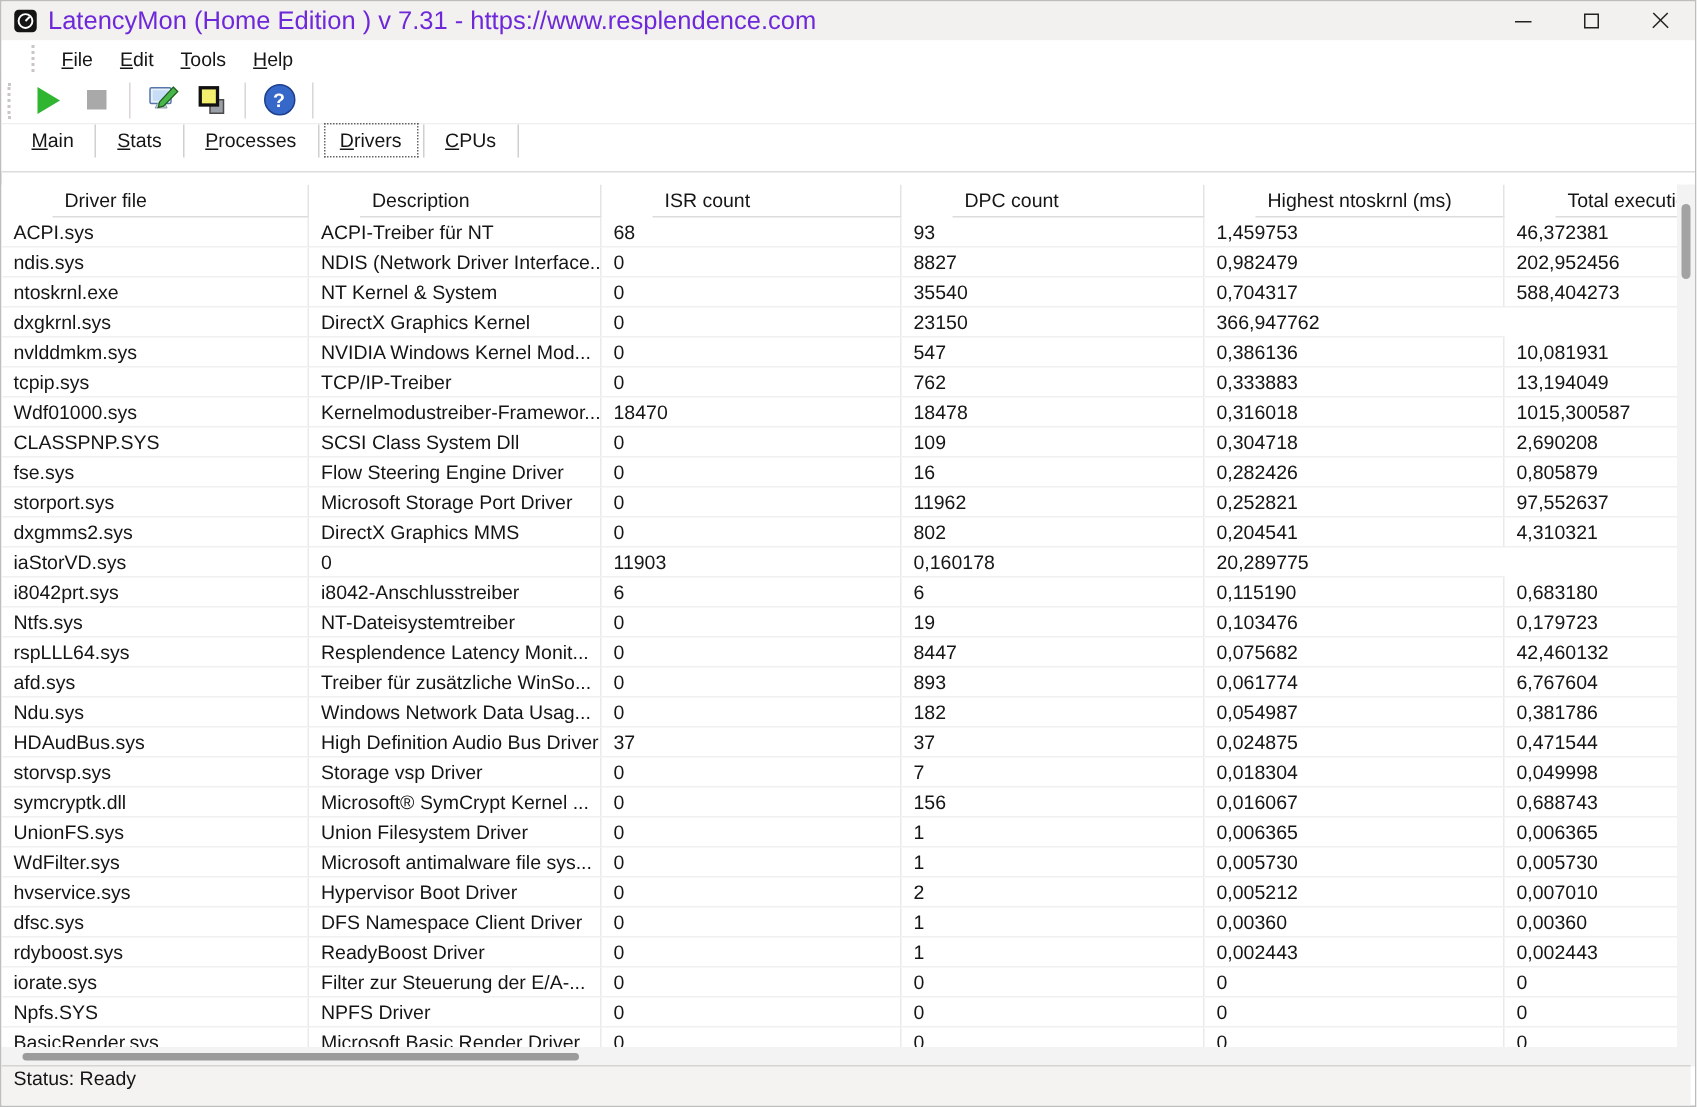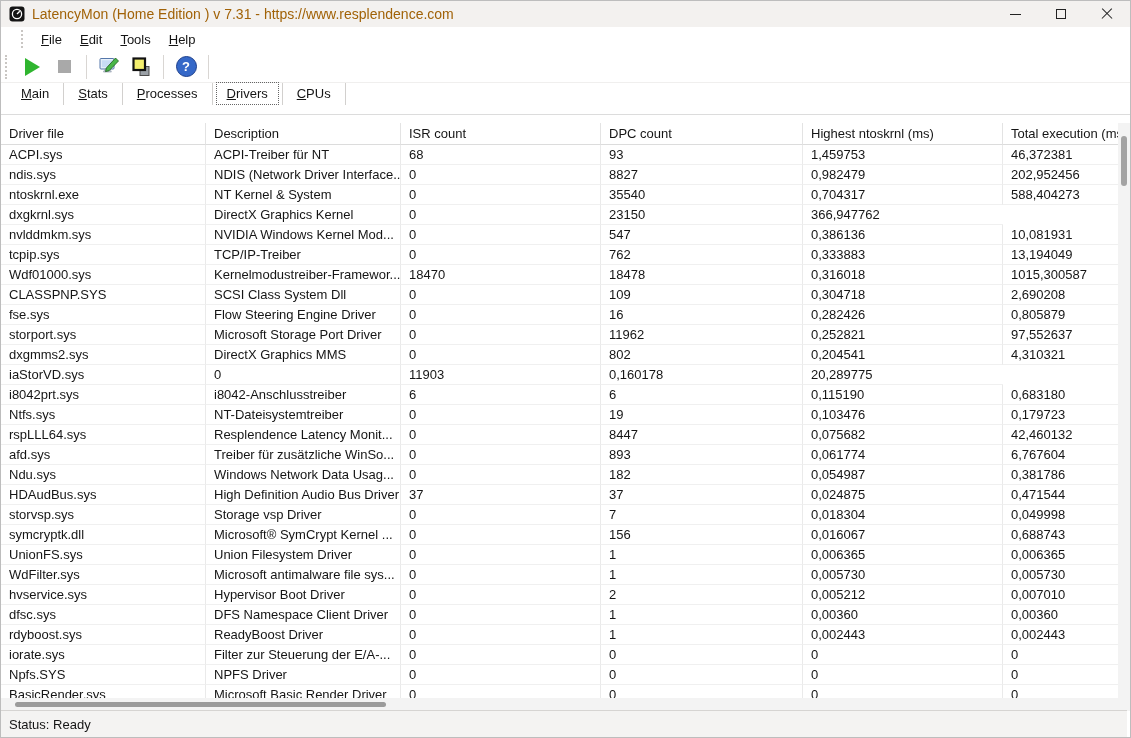--- a/index.html
+++ b/index.html
@@ -7,21 +7,21 @@
     width:1131px; height:738px; overflow:hidden; position:relative;
     font-family:"Liberation Sans", sans-serif; font-size:13px; color:#151515;
     background:#ffffff;
   }
   .window { position:absolute; inset:0; border:1px solid #bdbdbd; box-sizing:border-box; background:#fff; }
 
   
   .titlebar { position:absolute; top:0; left:0; right:0; height:26px; background:#f3f1ef;
               display:flex; align-items:center; padding-left:8px; box-sizing:border-box; }
   .titleicon { width:16px; height:16px; margin-right:7px; flex:0 0 auto; }
-  .titletext { font-size:14px; color:#a16207; white-space:nowrap; }
+  .titletext { font-size:17px; color:#6d28d9; white-space:nowrap; }
   .wincontrols { margin-left:auto; display:flex; height:100%; }
   .wcbtn { width:46px; height:26px; display:flex; align-items:center; justify-content:center; }
   .glyph-min { width:11px; height:1px; background:#222; }
   .glyph-max { width:10px; height:10px; border:1px solid #222; box-sizing:border-box; }
   .glyph-close { position:relative; width:12px; height:12px; }
   .glyph-close:before,.glyph-close:after { content:""; position:absolute; left:-1px; top:5px; width:14px; height:1.4px; background:#222; }
   .glyph-close:before { transform:rotate(45deg); }
   .glyph-close:after  { transform:rotate(-45deg); }
 
   
@@ -48,32 +48,32 @@
   .tab { display:inline-block; padding:3px 10px; margin:0 4px; white-space:nowrap; }
   .tab::first-letter { text-decoration:underline; }
   .tab.active { outline:1px dotted #666; }
   .tabsep { width:1px; height:22px; background:#d2d0ce; }
 
   
   .tablewrap { position:absolute; top:122px; left:0; width:1119px; height:575px; overflow:hidden; background:#fff; }
   .trow { display:grid; grid-template-columns:205px 195px 200px 202px 200px 1fr; }
   .cell { padding-left:8px; white-space:nowrap; overflow:hidden; border-right:1px solid #eaeaea; }
   .cell:last-child { border-right:none; }
-  .trow.head .cell { height:21px; line-height:21px; border-right:1px solid #e3e3e3; border-bottom:1px solid #dcdcdc; }
+  .trow.head .cell { height:21px; line-height:21px; border-right:1px solid #e3e3e3; border-bottom:1px solid #dcdcdc;margin-left:34px; }
   .trow.body .cell { height:19px; line-height:19px; border-bottom:1px solid #f0f0f0; }
 
   
   .hscroll { position:absolute; top:697px; left:0; width:1119px; height:13px; background:#f3f3f3; }
   .hthumb  { position:absolute; left:14px; top:4px; width:371px; height:5px; background:#9b9b9b; border-radius:3px; }
   .vscroll { position:absolute; top:122px; right:0; width:12px; height:588px; background:#f3f3f3; }
   .vthumb  { position:absolute; top:13px; left:3px; width:6px; height:50px; background:#a3a3a3; border-radius:3px; }
 
   
   .statusbar { position:absolute; left:0; right:3px; bottom:0; height:27px; background:#f4f3f2;
-               border-top:1px solid #d6d4d2; display:flex; align-items:center; padding-left:8px; box-sizing:border-box; }
+               border-top:1px solid #d6d4d2; display:flex; align-items:flex-start; padding-left:8px; box-sizing:border-box; }
 </style>
 </head>
 <body>
 
 <div class="window">
 
   <div class="titlebar">
     <svg class="titleicon" viewBox="0 0 16 16">
       <rect x="0.5" y="0.5" width="15" height="15" rx="3" fill="#141414"></rect>
       <circle cx="8" cy="8" r="4.6" fill="none" stroke="#ffffff" stroke-width="1.3"></circle>

